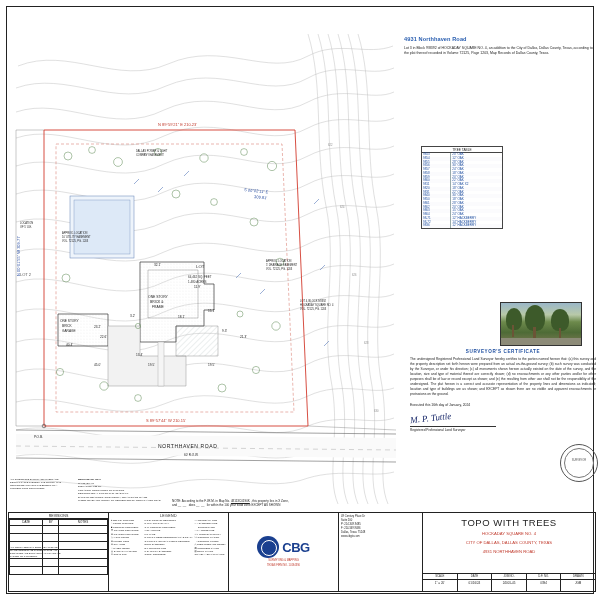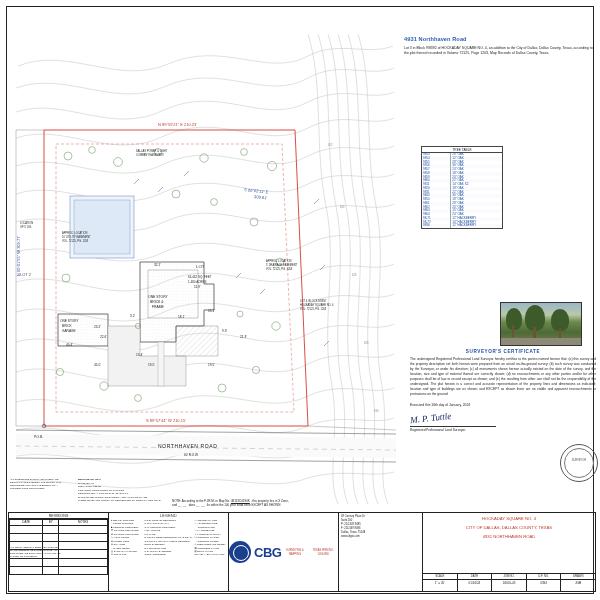--- a/index.html
+++ b/index.html
@@ -73,21 +73,21 @@
   .revtab td{height:5.2px;border:0.5px solid #222;}
 
   
   .legbox{width:120px;padding:1px 2px;}
   .legttl{font-size:3.6px;text-align:center;color:#222;letter-spacing:.4px;}
   .legcols{display:flex;gap:2px;margin-top:1px;}
   .legcol{flex:1;}
   .legrow{font-size:2.3px;color:#222;line-height:1.5;white-space:nowrap;}
 
   
-  .logobox{width:110px;display:flex;align-items:center;justify-content:center;flex-direction:row;}
+  .logobox{width:110px;display:flex;align-items:center;justify-content:center;flex-direction:column;}
   .cbgwrap{display:flex;align-items:center;gap:3px;}
   .cbgmark{width:22px;height:22px;border-radius:50%;background:#1a3f8f;position:relative;}
   .cbgmark:after{content:"";position:absolute;left:4px;top:4px;width:14px;height:14px;border-radius:50%;border:1.6px solid #fff;}
   .cbgtxt{font-size:13px;font-weight:bold;color:#1a3f8f;font-family:"Liberation Sans",sans-serif;letter-spacing:-0.5px;}
   .cbgsub{font-size:2.6px;color:#c0392b;margin-top:1px;text-align:center;line-height:1.4;}
 
   
   .addrbox{width:84px;padding:2px;}
   .addrbox div{font-size:2.7px;color:#222;line-height:1.45;}
 
@@ -540,20 +540,21 @@
           <div>49 Century Place Dr</div>
           <div>Suite 200</div>
           <div>P: 214.349.9485</div>
           <div>F: 214.349.9486</div>
           <div>Dallas, Texas 75248</div>
           <div>www.cbgtx.com</div>
         </div>
     </div>
 
     <div class="tb-cell titlebox">
+      <div class="titlemain">TOPO WITH TREES</div>
       <div class="titlesub">HOCKADAY SQUARE NO. 4</div>
       <div class="titlesub">CITY OF DALLAS, DALLAS COUNTY, TEXAS</div>
       <div class="titlesub">4931 NORTHHAVEN ROAD</div>
       <div class="tbfoot">
         <div class="fc">
           <div class="fch">SCALE</div>
           <div class="fcv">1" = 20'</div>
         </div>
         <div class="fc">
           <div class="fch">DATE</div>

